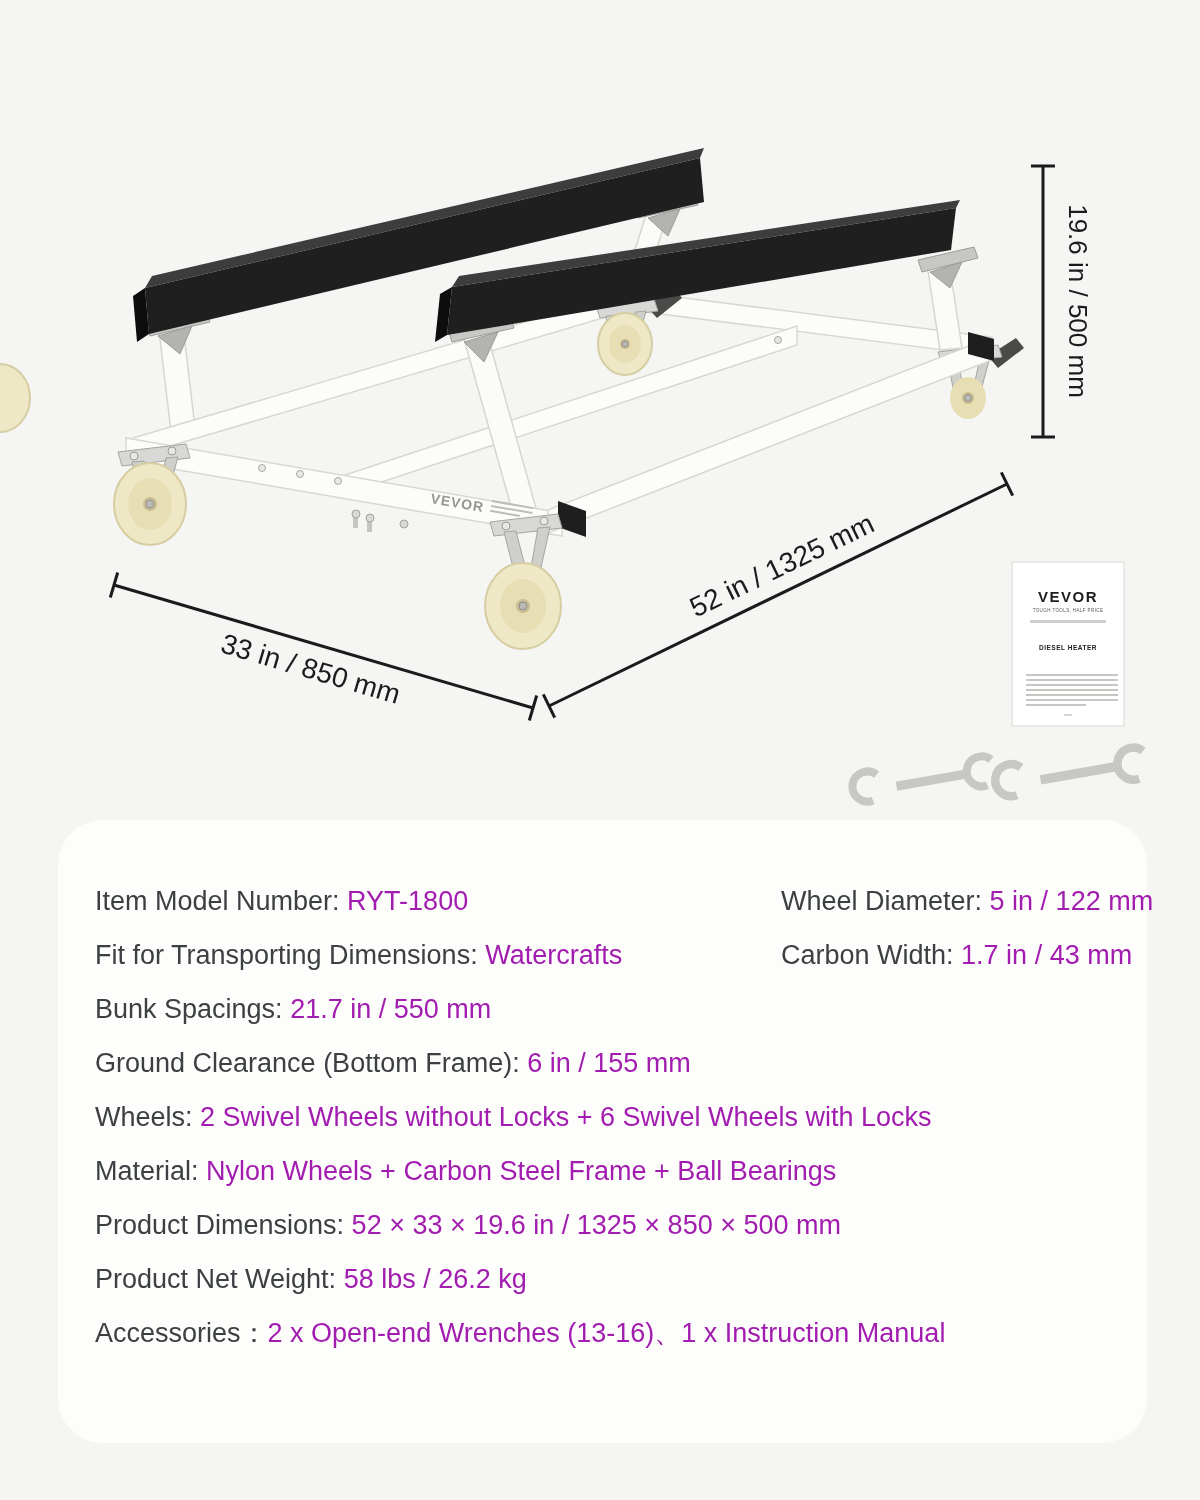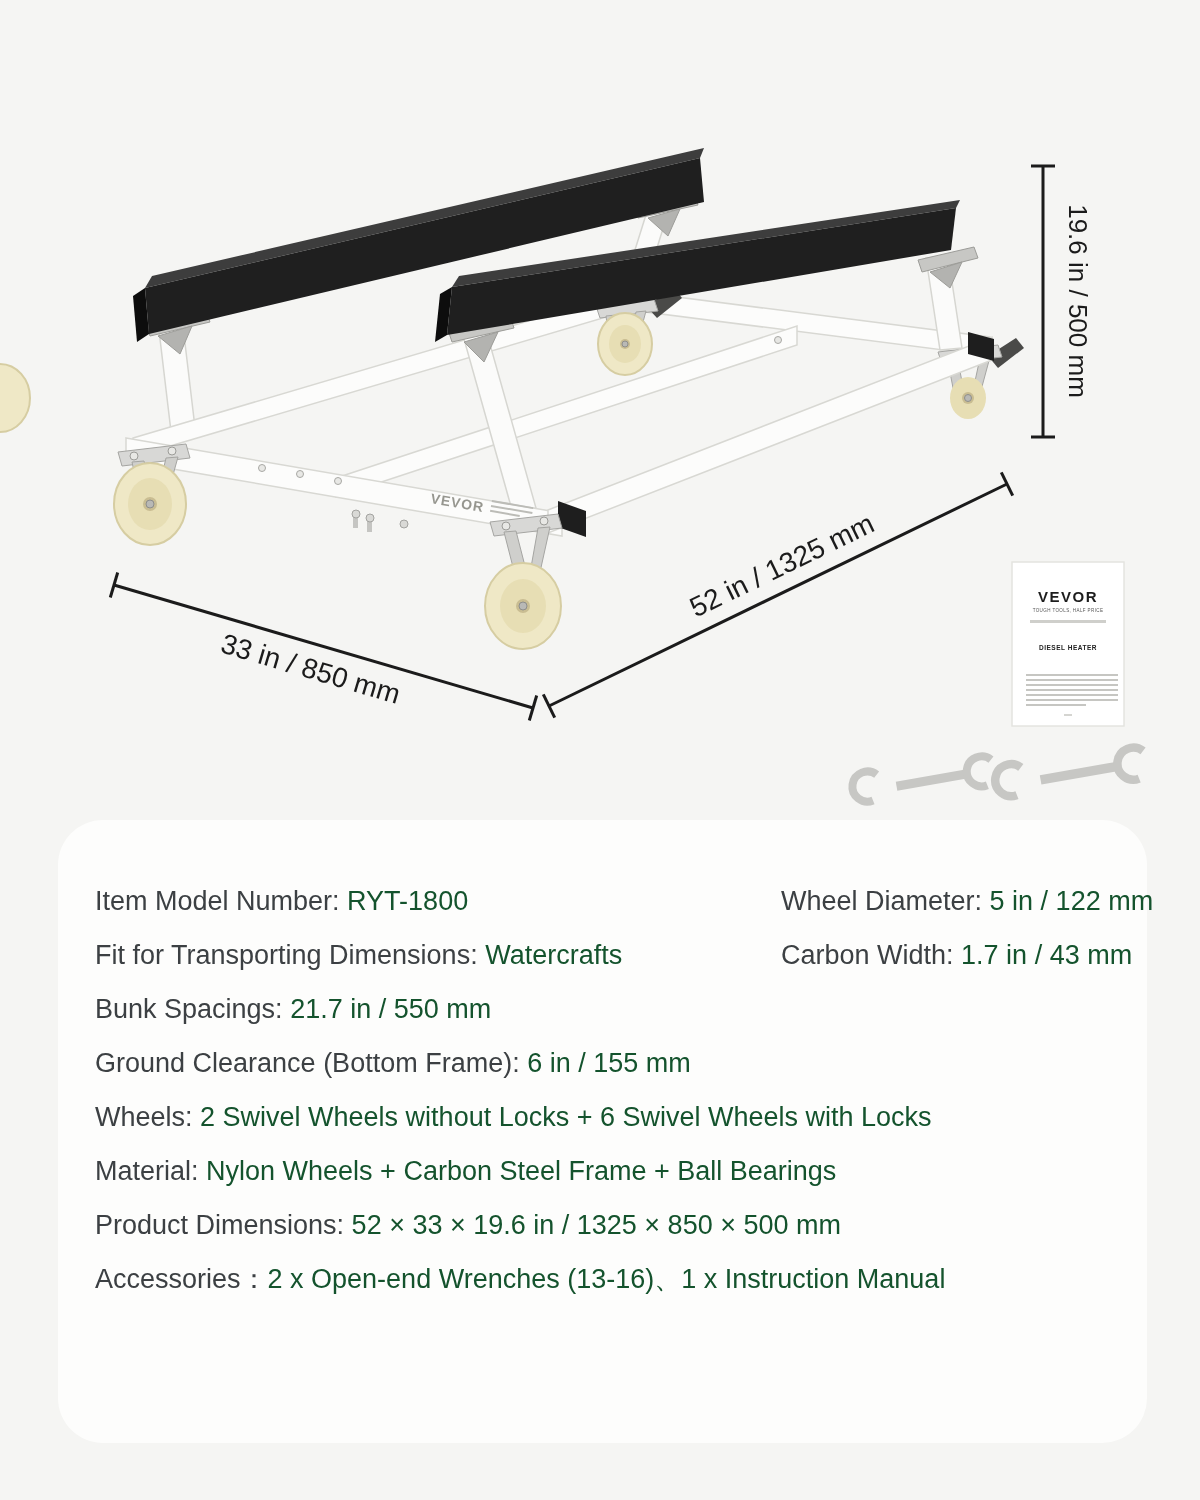--- a/index.html
+++ b/index.html
@@ -14,21 +14,21 @@
   .spec-panel{
     position:absolute;left:58px;top:820px;
     width:1089px;height:623px;
     background:#fdfdfc;border-radius:45px;
     box-sizing:border-box;
     padding:66px 40px 0 37px;
   }
   .spec-list{display:flex;flex-direction:column;gap:24px;}
   .spec-pair{display:grid;grid-template-columns:686px auto;}
   .spec-row{height:30px;line-height:30px;font-size:27px;color:#3c4043;white-space:nowrap;}
-  .spec-row .value{color:#14532d;}
+  .spec-row .value{color:#a21caf;}
 </style>
 </head>
 <body>
 
 <div class="photo-area">
 <svg width="1200" height="820" viewBox="0 0 1200 820">
   <rect x="0" y="0" width="1200" height="820" fill="#f5f5f3"></rect>
 
   <g>
     <polygon points="158,322 182,318 196,436 172,440" fill="#fbfbfa" stroke="#d6d6d1" stroke-width="1.5"></polygon>
@@ -236,17 +236,20 @@
     <div class="spec-row">
       <span class="label">Wheels: </span><span class="value">2 Swivel Wheels without Locks + 6 Swivel Wheels with Locks</span>
     </div>
     <div class="spec-row">
       <span class="label">Material: </span><span class="value">Nylon Wheels + Carbon Steel Frame + Ball Bearings</span>
     </div>
     <div class="spec-row">
       <span class="label">Product Dimensions: </span><span class="value">52 × 33 × 19.6 in / 1325 × 850 × 500 mm</span>
     </div>
     <div class="spec-row">
+      <span class="label">Product Net Weight: </span><span class="value">58 lbs / 26.2 kg</span>
+    </div>
+    <div class="spec-row">
       <span class="label">Accessories：</span><span class="value">2 x Open-end Wrenches (13-16)、1 x Instruction Manual</span>
     </div>
 
   </div>
 </div>
 
 </body></html>

